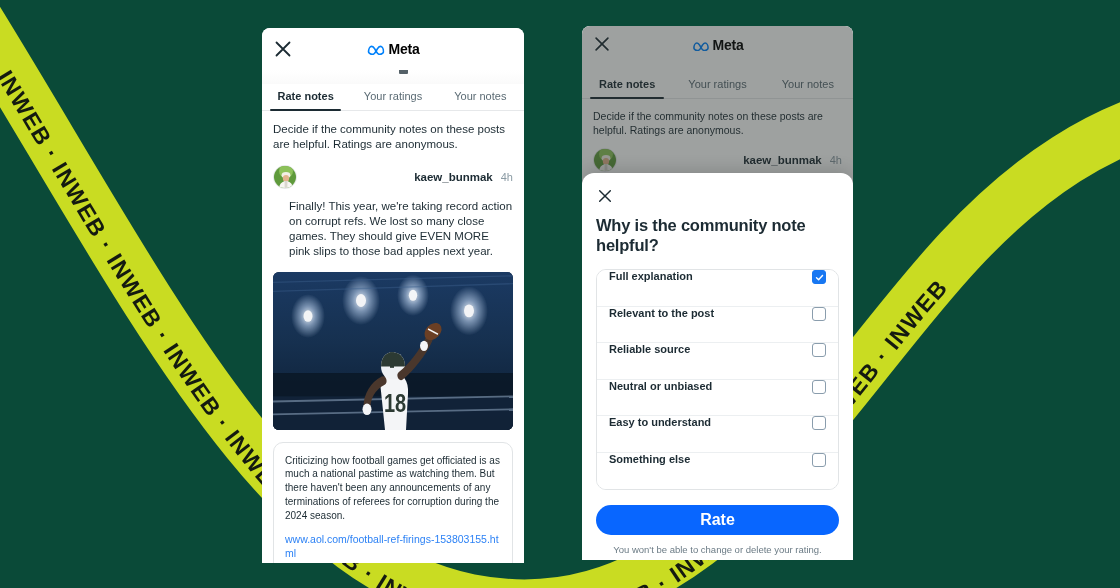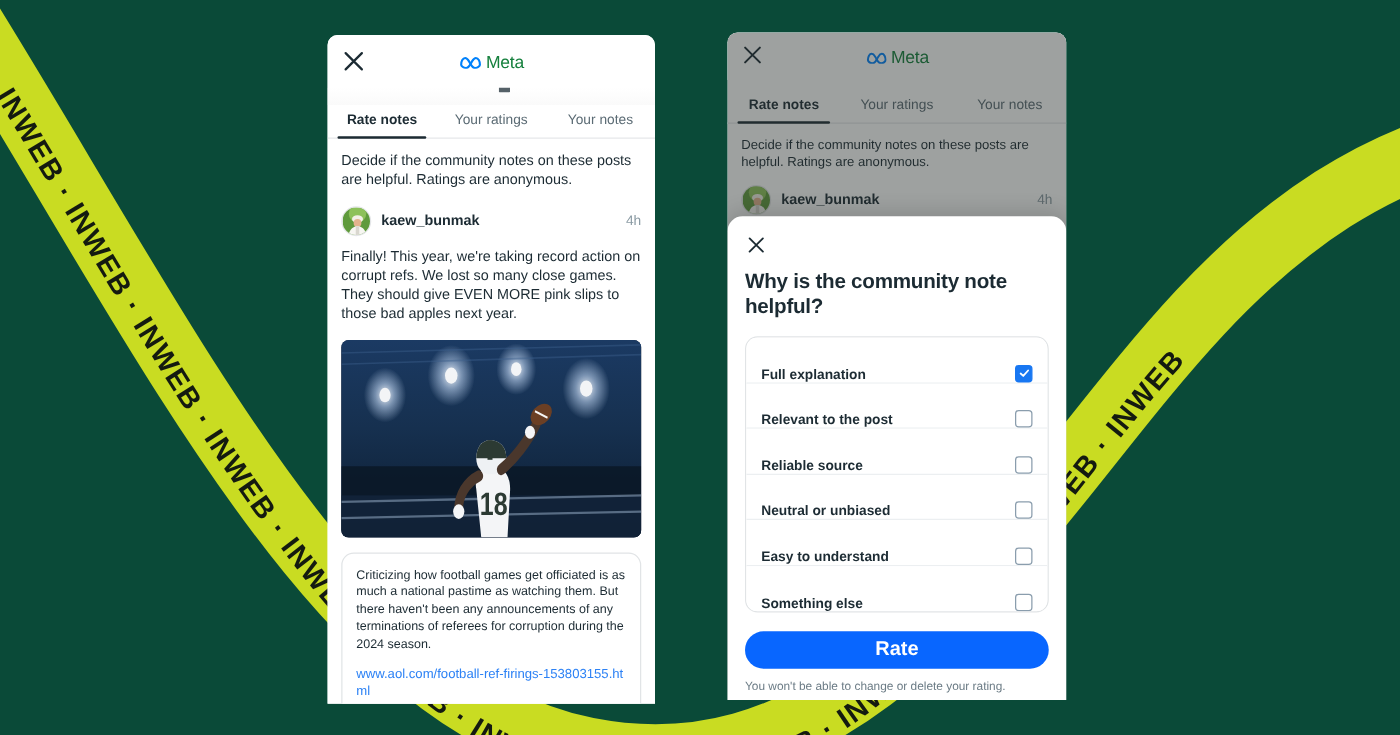--- a/index.html
+++ b/index.html
@@ -36,21 +36,21 @@
     width: 22px; height: 22px; cursor: pointer;
   }
   .close-x svg { display: block; }
   .meta-brand {
     position: absolute; left: 50%; top: 50%;
     transform: translate(-50%, -50%);
     display: flex; align-items: center; gap: 4px;
   }
   .meta-mark { display: block; }
   .meta-word {
-    font-size: 14px; font-weight: 400; color: #15803d;
+    font-size: 14px; font-weight: 700; color: #000000;
     letter-spacing: -0.2px;
   }
   .scroll-body {
     flex: 1 1 auto; overflow: hidden; position: relative;
     background: #fff;
   }
   .scroll-crumb {
     position: absolute; left: 137px; top: -5px;
     width: 9px; height: 9px; background: #2b3a42;
     border-radius: 1px;
@@ -83,26 +83,26 @@
     display: flex; align-items: center; gap: 8px;
     padding: 12px 11px 0 11px;
   }
   .avatar {
     width: 24px; height: 24px; border-radius: 50%;
     overflow: hidden; flex: 0 0 24px;
     border: 1px solid #e4e6e8;
   }
   .avatar svg { display: block; }
   .post-user {
-    font-size: 11.5px; font-weight: 700; color: #1c2b33; flex: 1 1 auto;
+    font-size: 11.5px; font-weight: 700; color: #1c2b33; flex: 1 1 auto; text-align: right;
   }
   .post-time { font-size: 11px; color: #8a9aa3; }
   .post-text {
     font-size: 11.5px; line-height: 1.33; color: #1c2b33;
-    padding: 10px 11px 0 11px;
+    padding: 10px 11px 0 27px;
   }
   .post-photo {
     margin: 12px 11px 0 11px; height: 158px; border-radius: 6px;
     overflow: hidden; position: relative; background: #10203a;
   }
   .post-photo svg { display: block; width: 100%; height: 100%; }
 
   
   .note-card {
     margin: 12px 11px 0 11px;
@@ -156,21 +156,21 @@
   .sheet-close { width: 18px; height: 18px; cursor: pointer; }
   .sheet-title {
     font-size: 16.5px; font-weight: 700; color: #1c2b33;
     line-height: 1.22; margin-top: 10px; letter-spacing: -0.2px;
   }
   .opt-list {
     margin-top: 14px; border: 1px solid #e1e4e6; border-radius: 10px;
     overflow: hidden;
   }
   .opt-row {
-    height: 36.5px; display: flex; align-items: flex-end;
+    height: 36.5px; display: flex; align-items: flex-start;
     padding: 0 12px 0 12px; border-bottom: 1px solid #eceff1;
     cursor: pointer; background: #fff;
   }
   .opt-row:last-child { border-bottom: none; }
   .opt-label { flex: 1 1 auto; font-size: 11px; font-weight: 700; color: #1c2b33; }
   .cb {
     width: 14px; height: 14px; border-radius: 3px;
     border: 1.6px solid #8a9dad; background: #fff;
     display: flex; align-items: center; justify-content: center;
     flex: 0 0 14px;
@@ -178,21 +178,21 @@
   .cb.on { background: #1877f2; border-color: #1877f2; }
   .cb svg { display: none; }
   .cb.on svg { display: block; }
   .rate-btn {
     margin-top: 15px; height: 30px; border-radius: 16px;
     background: #0866ff; color: #fff; font-size: 16px; font-weight: 700;
     display: flex; align-items: center; justify-content: center; cursor: pointer;
     border: none; width: 100%;
   }
   .rate-note {
-    margin-top: 9px; font-size: 9.5px; color: #6b7b85; text-align: left;
+    margin-top: 9px; font-size: 9.5px; color: #6b7b85; text-align: center;
   }
 </style>
 </head>
 <body>
 
 <svg id="bg-ribbon" viewBox="0 0 1120 588" xmlns="http://www.w3.org/2000/svg">
   <rect x="0" y="0" width="1120" height="588" fill="#0a4a38"></rect>
   <defs>
     <path id="ribbonPath" d="M -60,-40 C 120,240 260,560 470,600 C 700,645 820,400 960,250 C 1030,175 1100,130 1180,110"></path>
     <path id="ribbonTextPath" d="M -60,-14 C 120,266 260,586 470,626 C 700,671 820,426 960,276 C 1030,201 1100,156 1180,136"></path>

